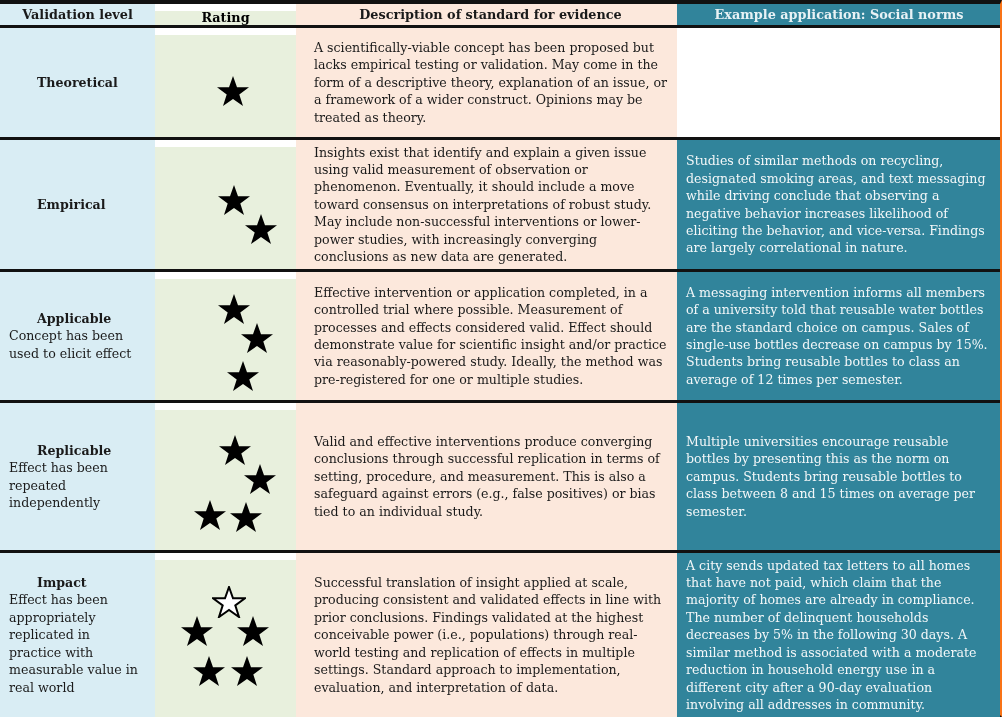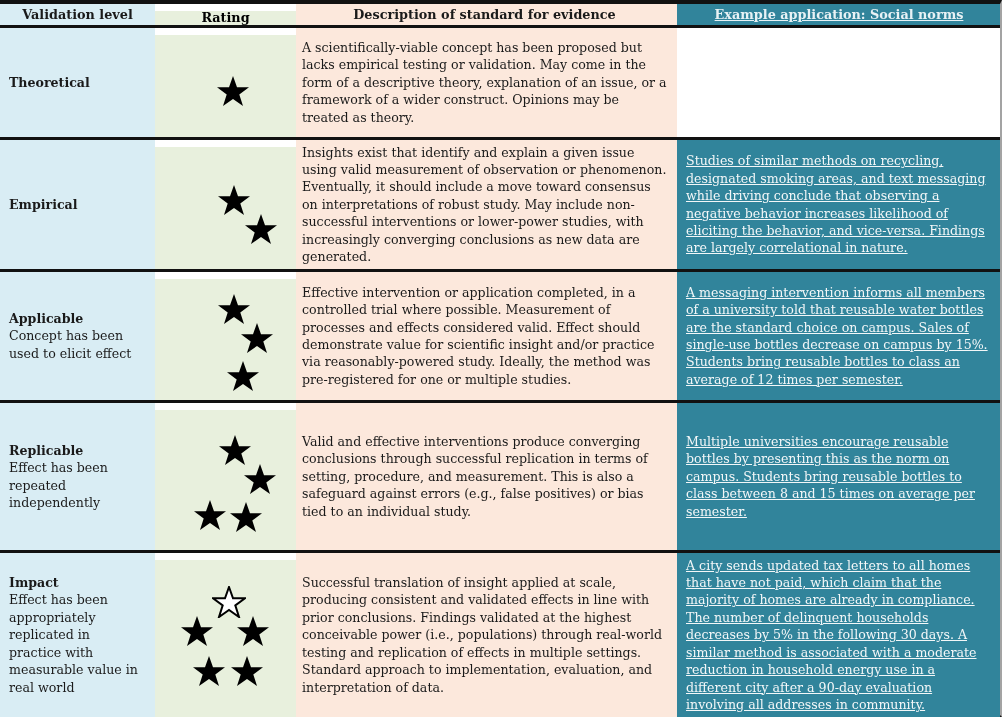--- a/index.html
+++ b/index.html
@@ -6,37 +6,37 @@
   body {
     width: 1004px; height: 719px; overflow: hidden;
     background: #ffffff;
     font-family: "DejaVu Serif", "Liberation Serif", serif;
   }
   .table {
     position: absolute; left: 0; top: 0;
     width: 1002px; height: 717px;
     border-top: 4px solid #111;
     border-bottom: 2px solid #111;
-    border-right: 2px solid #a3a3a3;
+    border-right: 2px solid #f97316;
     box-sizing: border-box;
   }
   .row { position: absolute; left: 0; width: 1000px; display: flex; }
   .row.sep { border-bottom: 3px solid #111; box-sizing: border-box; }
   .cell {
     box-sizing: border-box;
     display: flex; align-items: center;
     font-size: 12.6px; line-height: 17.4px;
   }
   .c1 { width: 155px; background: #d9edf4; padding: 0 9px; color: #1a1a1a; }
   .c2 { width: 141px; background: #e8f0dd; justify-content: center; position: relative; margin-top: 7px; }
-  .c3 { width: 381px; background: #fce8dc; padding: 0 10px 0 6px; color: #1a1a1a; }
-  .c4 { width: 323px; background: #31849b; padding: 0 8px 0 9px; color: #f3f7f8; text-decoration: underline; }
+  .c3 { width: 381px; background: #fce8dc; padding: 0 10px 0 18px; color: #1a1a1a; }
+  .c4 { width: 323px; background: #31849b; padding: 0 8px 0 9px; color: #f3f7f8; }
   .hdr .cell { font-weight: bold; justify-content: center; font-size: 12.8px; }
   .hdr .c4 { color: #e8f2f5; }
-  .lvl-title { font-weight: bold; display: block; }
+  .lvl-title { font-weight: bold; display: block; margin-left: 28px; }
   .lvl-sub { display: block; }
   .stars { position: absolute; left: 0; top: 0; width: 141px; height: 100%; }
   .star { position: absolute; width: 34px; height: 32px; }
 </style>
 </head>
 <body>
 
 <svg width="0" height="0" style="position:absolute">
   <defs>
     <symbol id="star-shape" viewBox="0 0 34 32">

